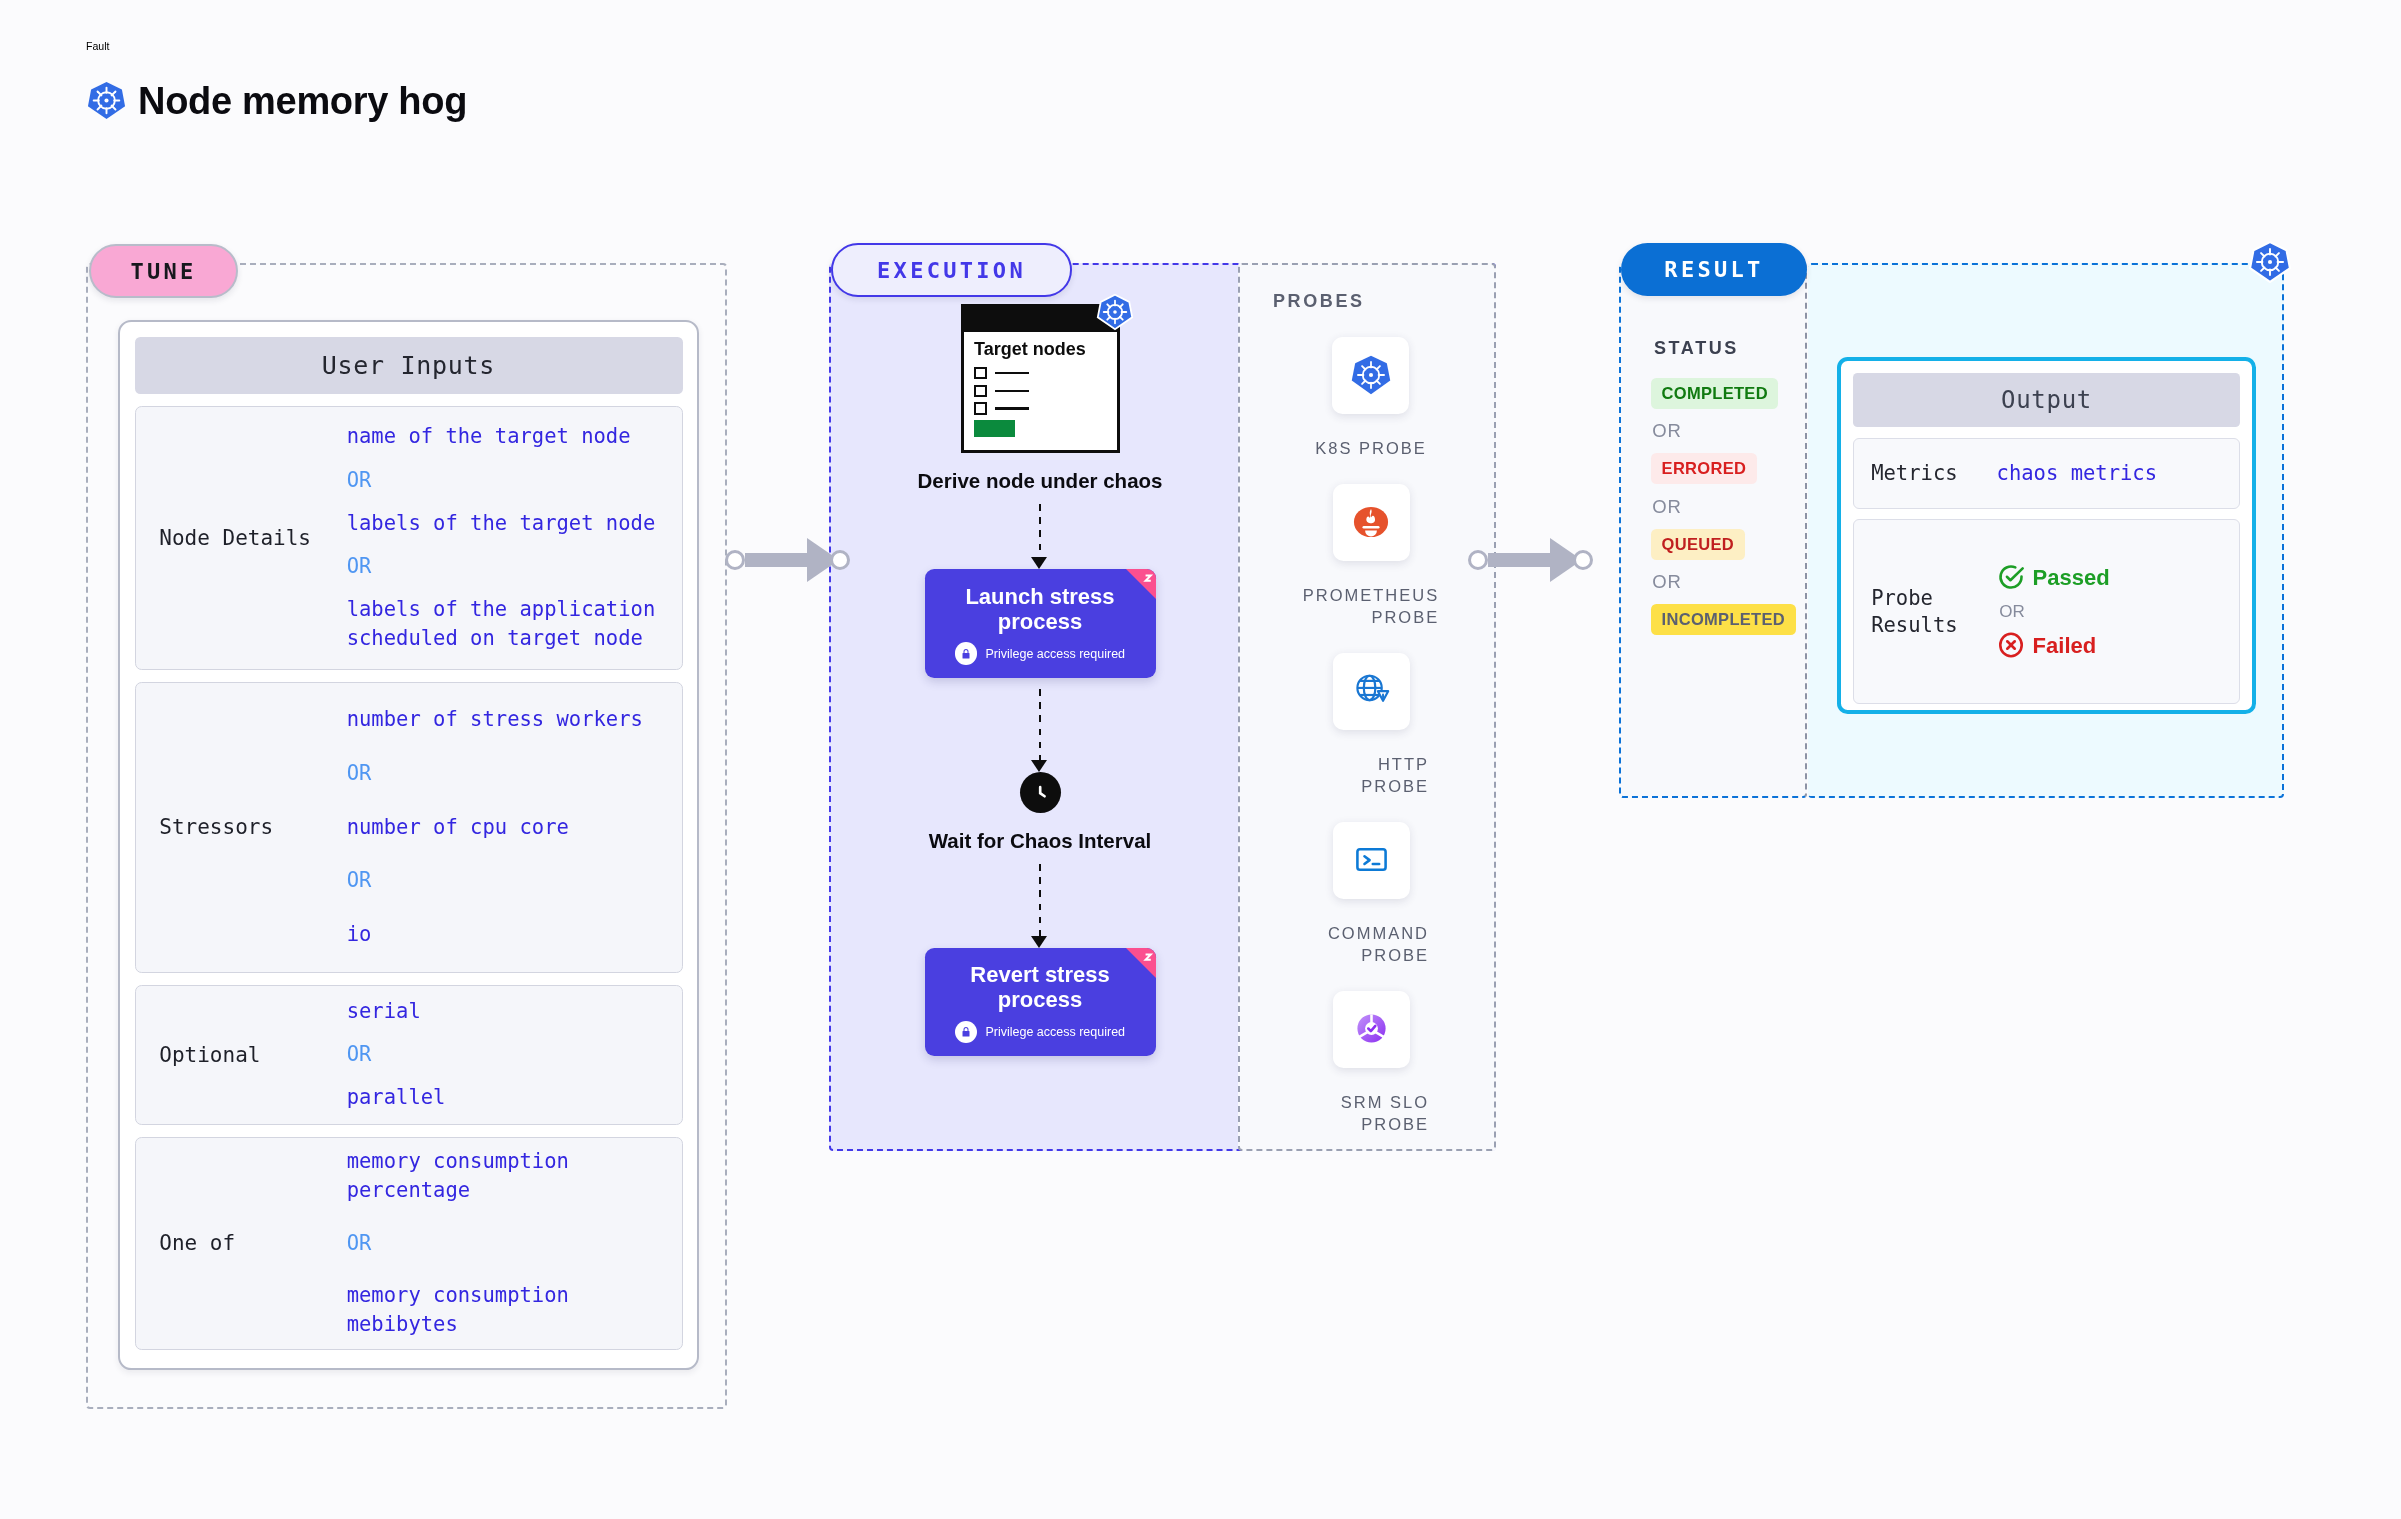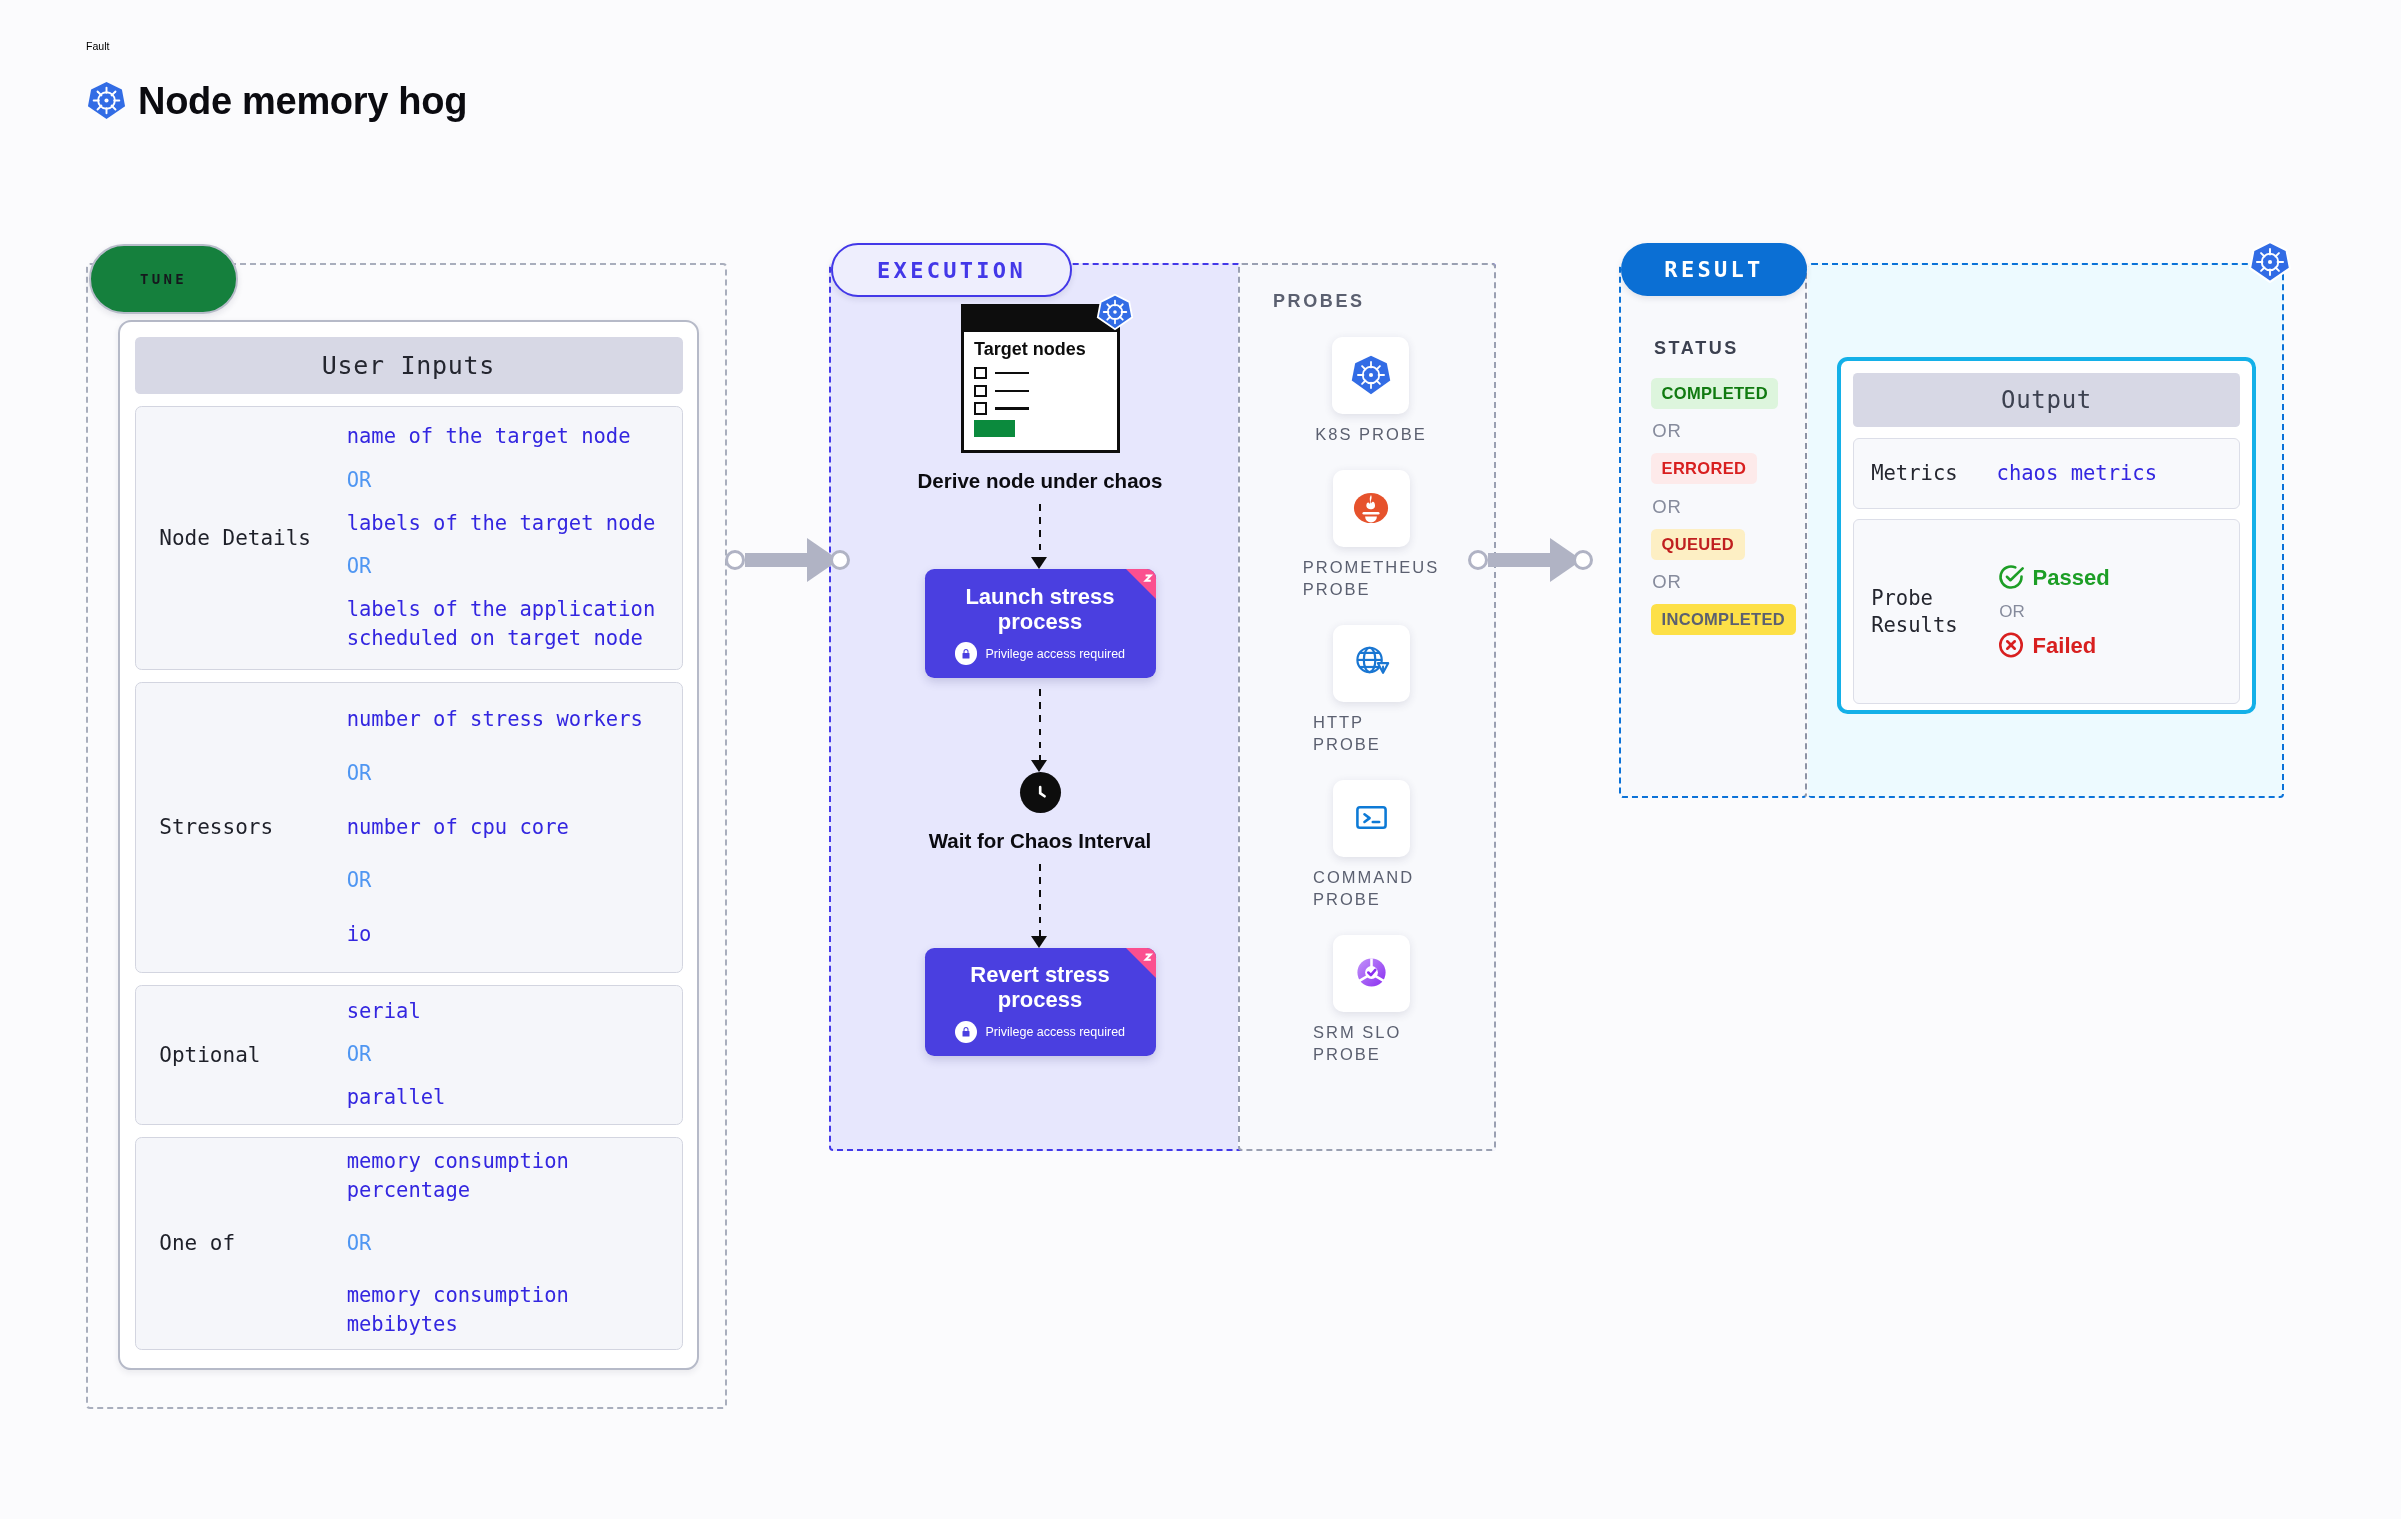--- a/index.html
+++ b/index.html
@@ -26,22 +26,22 @@
     position: absolute;
     display: flex; align-items: center; justify-content: center;
     border-radius: 660px;
     font-family: "DejaVu Sans Mono", monospace;
     font-weight: 700;
     letter-spacing: 3.3px;
     z-index: 20;
     box-shadow: 0 2.6px 6.6px rgba(30,30,60,.10);
   }
   #pill-tune {
-    left: 89px; top: 244px; width: 149px; height: 70px;
-    background: #15803d; border: 2.6px solid #b8bcca; color: #16181d; font-size: 14px;
+    left: 89px; top: 244px; width: 149px; height: 54px;
+    background: #f9a8d4; border: 2.6px solid #b8bcca; color: #16181d; font-size: 22px;
   }
   #pill-execution {
     left: 831px; top: 243px; width: 241px; height: 54px;
     background: #eeeefd; border: 2.6px solid #4338e8; color: #4338e8; font-size: 22px;
   }
   #pill-result {
     left: 1621px; top: 243px; width: 186px; height: 53px;
     background: #0b6fd4; border: none; color: #ffffff; font-size: 22px;
   }
 
@@ -198,22 +198,22 @@
     position: absolute; left: 1313px; top: 337px; width: 116px;
     display: flex; flex-direction: column; align-items: center; gap: 25px;
   }
   .probe-item { display: flex; flex-direction: column; align-items: center; }
   .probe-tile {
     width: 77px; height: 77px; background: #ffffff; border-radius: 10.6px;
     box-shadow: 0 2.6px 8px rgba(50,50,90,.12);
     display: flex; align-items: center; justify-content: center;
   }
   .probe-name {
-    margin-top: 10px; font-size: 16.5px; color: #5b6070;
-    letter-spacing: 2px; text-align: left; line-height: 1.3; font-weight: 500;
+    margin-top: 24px; font-size: 16.5px; color: #5b6070;
+    letter-spacing: 2px; text-align: right; line-height: 1.3; font-weight: 500;
   }
 
   
   #status-label {
     position: absolute; left: 1654px; top: 338px;
     font-size: 18px; color: #3c4150; letter-spacing: 2.6px; font-weight: 700;
   }
   #status-list {
     position: absolute; left: 1651px; top: 378px; width: 152px;
   }

